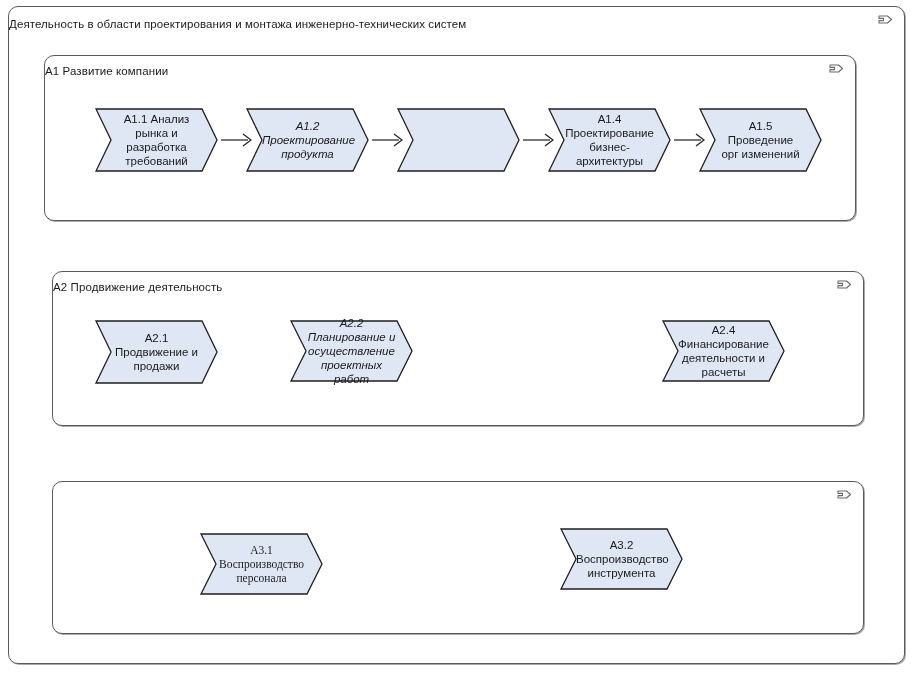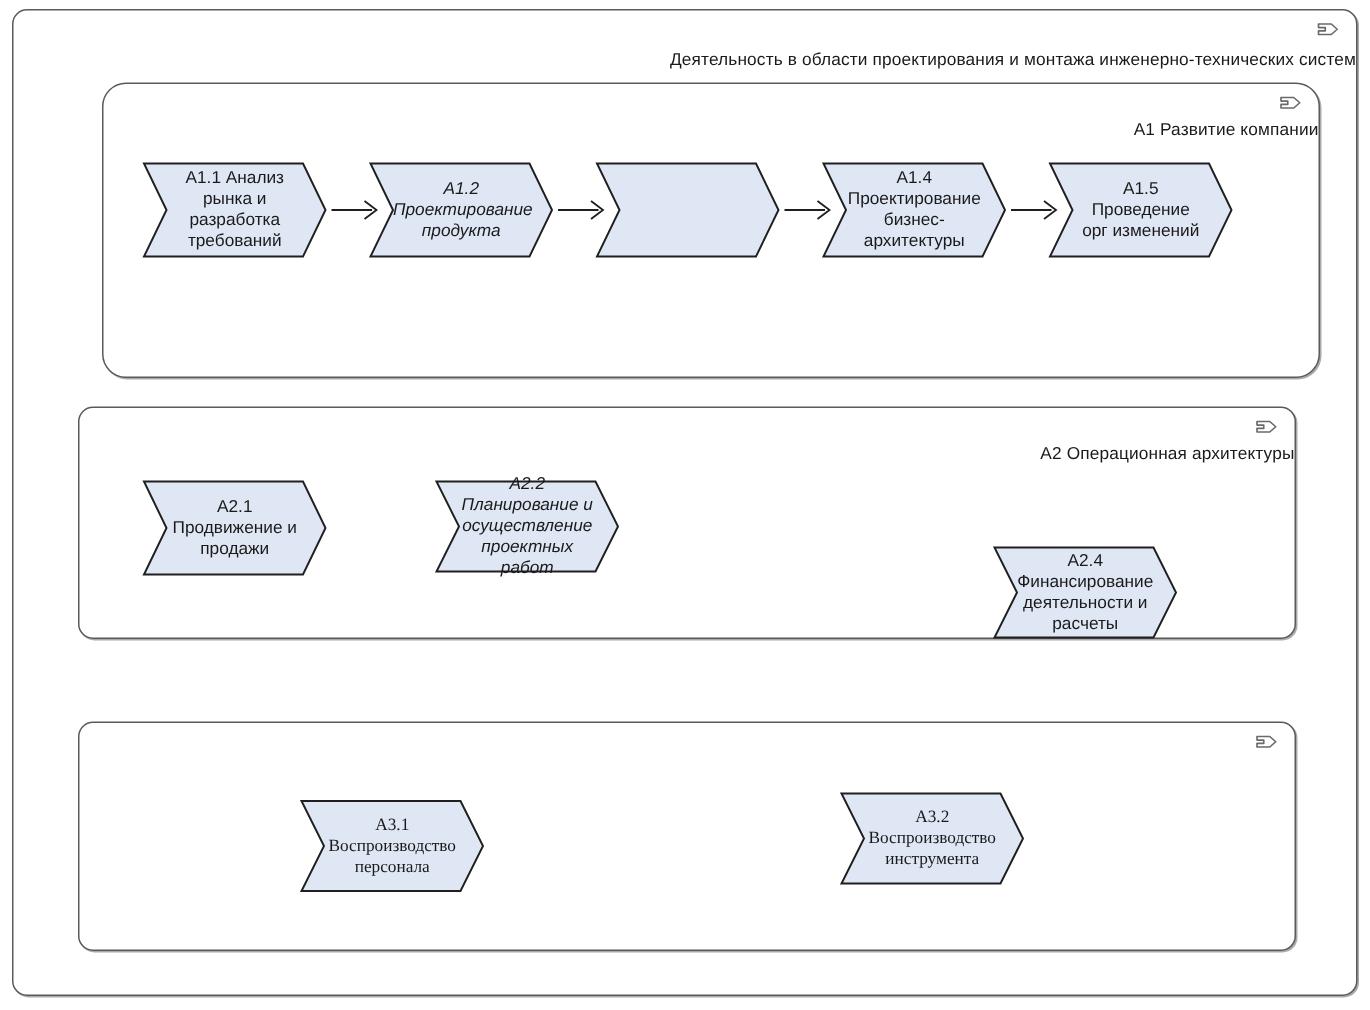--- a/index.html
+++ b/index.html
@@ -25,27 +25,26 @@
     background: #ffffff;
     border: 1px solid #5a5a5a;
     border-radius: 10px;
     box-sizing: border-box;
     box-shadow: 1px 1px 0 rgba(100,100,100,0.55);
   }
   .container-title {
     position: absolute;
     left: 0;
     right: 0;
-    text-align: right;
+    text-align: left;
     color: #1a1a1a;
     font-size: 11.5px;
     line-height: 14px;
     letter-spacing: 0.1px;
     white-space: nowrap;
-    margin-top: 16px;
   }
 
   
   .corner-icon {
     position: absolute;
     width: 18px;
     height: 13px;
   }
   .corner-icon svg { display: block; }
 
@@ -94,21 +93,21 @@
 
   <div class="container" style="left:8px; top:6px; width:897px; height:658px;">
     <div class="container-title" style="top:10px;">Деятельность в области проектирования и монтажа инженерно-технических систем</div>
     <div class="corner-icon" style="right:8px; top:6px;">
       <svg viewBox="0 0 18 13" width="18" height="13">
         <path d="M1 3 L9.5 3 L13.5 6.5 L9.5 10 L1 10 L1 7.6 L5.5 7.6 L5.5 5.4 L1 5.4 Z" fill="#ffffff" stroke="#6a6a6a" stroke-width="1.1" stroke-linejoin="round"></path>
       </svg>
     </div>
   </div>
 
-  <div class="container" style="left:68px; top:55px; width:812px; height:197px;border-radius:16px;">
+  <div class="container" style="left:44px; top:55px; width:812px; height:166px;">
     <div class="container-title" style="top:8px;">A1 Развитие компании</div>
     <div class="corner-icon" style="right:8px; top:6px;">
       <svg viewBox="0 0 18 13" width="18" height="13">
         <path d="M1 3 L9.5 3 L13.5 6.5 L9.5 10 L1 10 L1 7.6 L5.5 7.6 L5.5 5.4 L1 5.4 Z" fill="#ffffff" stroke="#6a6a6a" stroke-width="1.1" stroke-linejoin="round"></path>
       </svg>
     </div>
   </div>
 
   <div class="chev" style="left:95px; top:108px; width:123px; height:64px;">
     <svg viewBox="0 0 123 64" preserveAspectRatio="none">
@@ -175,21 +174,21 @@
 
   <div class="chev" style="left:699px; top:108px; width:123px; height:64px;text-decoration:underline;">
     <svg viewBox="0 0 123 64" preserveAspectRatio="none">
       <path d="M1 1 L107 1 L122 32 L107 63 L1 63 L16 32 Z" fill="#dfe7f5" stroke="#1f1f1f" stroke-width="1.3" stroke-linejoin="miter"></path>
     </svg>
     <div class="chev-label">A1.5 Проведение
 орг изменений</div>
   </div>
 
   <div class="container" style="left:52px; top:271px; width:812px; height:155px;">
-    <div class="container-title" style="top:8px;">A2 Операционная архитектуры</div>
+    <div class="container-title" style="top:8px;">A2 Продвижение деятельность</div>
     <div class="corner-icon" style="right:8px; top:6px;">
       <svg viewBox="0 0 18 13" width="18" height="13">
         <path d="M1 3 L9.5 3 L13.5 6.5 L9.5 10 L1 10 L1 7.6 L5.5 7.6 L5.5 5.4 L1 5.4 Z" fill="#ffffff" stroke="#6a6a6a" stroke-width="1.1" stroke-linejoin="round"></path>
       </svg>
     </div>
   </div>
 
   <div class="chev" style="left:95px; top:320px; width:123px; height:64px;">
     <svg viewBox="0 0 123 62" preserveAspectRatio="none">
       <path d="M1 1 L107 1 L122 31 L107 61 L1 61 L16 31 Z" fill="#dfe7f5" stroke="#1f1f1f" stroke-width="1.3" stroke-linejoin="miter"></path>
@@ -203,21 +202,21 @@
     <svg viewBox="0 0 123 62" preserveAspectRatio="none">
       <path d="M1 1 L107 1 L122 31 L107 61 L1 61 L16 31 Z" fill="#dfe7f5" stroke="#1f1f1f" stroke-width="1.3" stroke-linejoin="miter"></path>
     </svg>
     <div class="chev-label">A2.2
 Планирование и
 осуществление
 проектных работ</div>
   </div>
 
 
-  <div class="chev" style="left:662px; top:320px; width:123px; height:62px;margin-top:44px;">
+  <div class="chev" style="left:662px; top:320px; width:123px; height:62px;">
     <svg viewBox="0 0 123 62" preserveAspectRatio="none">
       <path d="M1 1 L107 1 L122 31 L107 61 L1 61 L16 31 Z" fill="#dfe7f5" stroke="#1f1f1f" stroke-width="1.3" stroke-linejoin="miter"></path>
     </svg>
     <div class="chev-label">A2.4
 Финансирование
 деятельности и
 расчеты</div>
   </div>
 
   <div class="container" style="left:52px; top:481px; width:812px; height:153px;">
@@ -230,21 +229,21 @@
 
   <div class="chev" style="left:200px; top:533px; width:123px; height:62px;font-family:Liberation Serif, serif;">
     <svg viewBox="0 0 123 62" preserveAspectRatio="none">
       <path d="M1 1 L107 1 L122 31 L107 61 L1 61 L16 31 Z" fill="#dfe7f5" stroke="#1f1f1f" stroke-width="1.3" stroke-linejoin="miter"></path>
     </svg>
     <div class="chev-label">A3.1
 Воспроизводство
 персонала</div>
   </div>
 
-  <div class="chev" style="left:560px; top:528px; width:123px; height:62px;font-family:Liberation Serif, serif;">
+  <div class="chev" style="left:560px; top:528px; width:123px; height:62px;">
     <svg viewBox="0 0 123 62" preserveAspectRatio="none">
       <path d="M1 1 L107 1 L122 31 L107 61 L1 61 L16 31 Z" fill="#dfe7f5" stroke="#1f1f1f" stroke-width="1.3" stroke-linejoin="miter"></path>
     </svg>
     <div class="chev-label">A3.2
 Воспроизводство
 инструмента</div>
   </div>
 
 </div>
 

